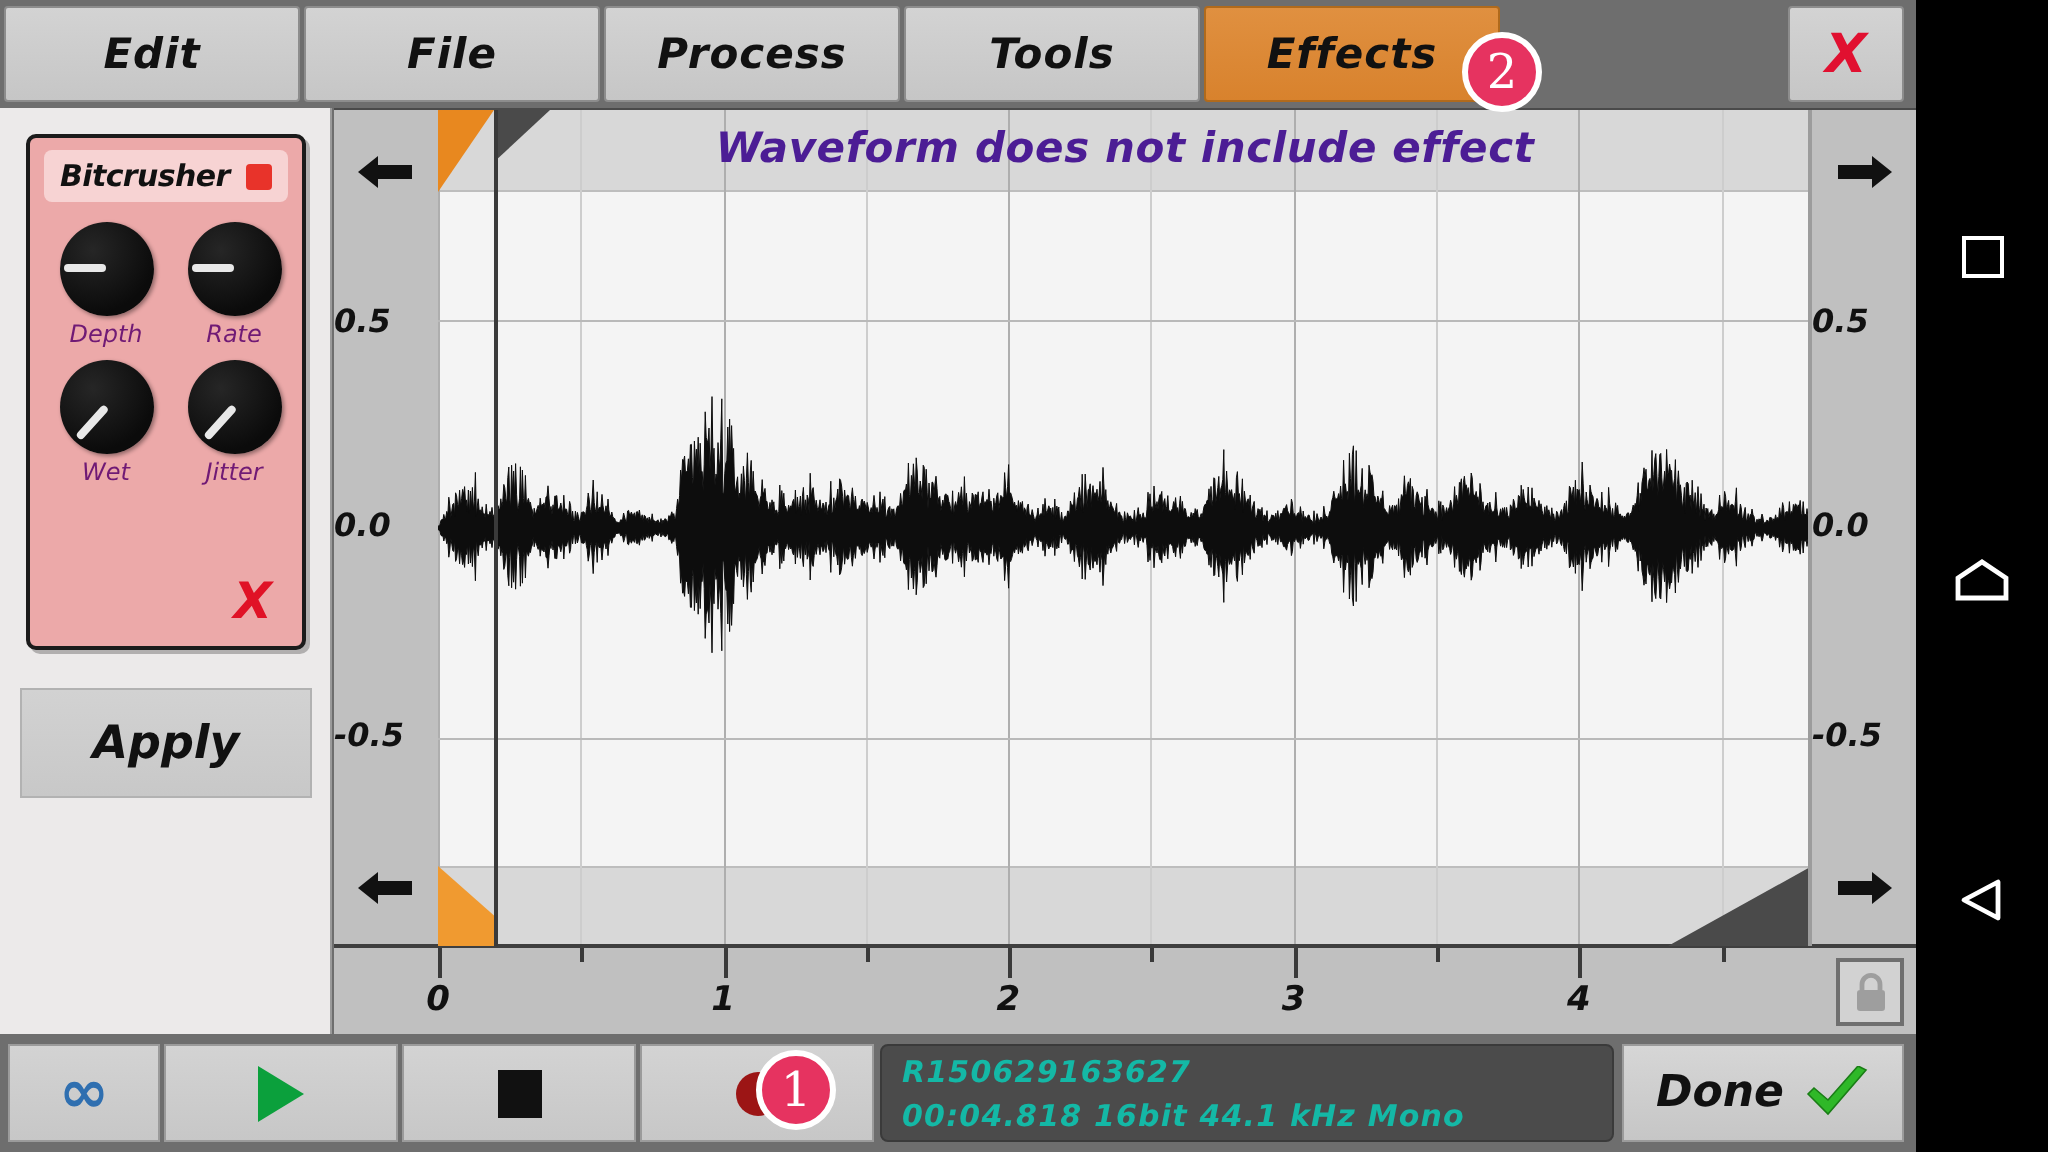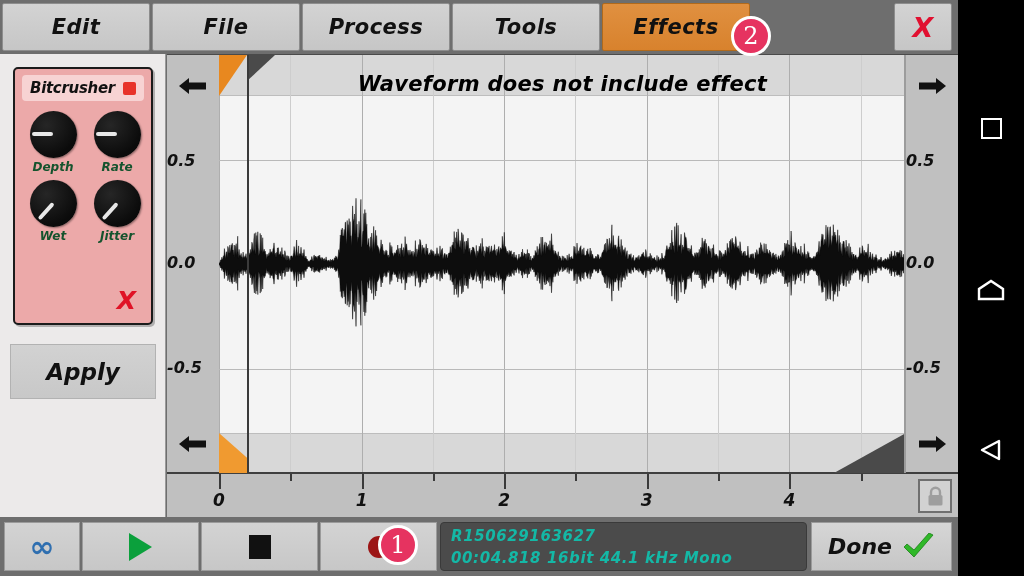--- a/index.html
+++ b/index.html
@@ -108,22 +108,22 @@
   }
   .knob .ind {
     position: absolute;
     width: 21px; height: 4px;
     background: #e8e8e8;
     border-radius: 2px;
     left: 2px; top: 21px;
     transform-origin: 21.5px 2px;
   }
   .knob-label {
-    font-size: 12px; font-style: italic; font-weight: bold;
-    color: #14532d; margin-top: 2px;
+    font-size: 12px; font-style: italic; font-weight: normal;
+    color: #701a75; margin-top: 2px;
   }
   .effect-del-x {
     position: absolute; right: 15px; bottom: 8px;
     color: #e01226; font-size: 25px; font-weight: bold; font-style: italic;
   }
   .apply-btn {
     position: absolute; left: 10px; top: 290px;
     width: 146px; height: 55px;
     background: linear-gradient(#d2d2d2, #c8c8c8);
     border: 1px solid #b2b2b2;
@@ -169,24 +169,24 @@
     position: absolute; left: 0; top: 0; width: 687px; height: 41px;
     background: #d8d8d8;
     border-bottom: 1px solid #bdbdbd;
   }
   .wave-footer-band {
     position: absolute; left: 0; bottom: 0; width: 687px; height: 40px;
     background: #d8d8d8;
     border-top: 1px solid #bdbdbd;
   }
   .wave-note {
-    position: absolute; left: 0; top: 17px; width: 687px;
+    position: absolute; left: 0; top: 7px; width: 687px;
     text-align: center;
     font-size: 21px; font-weight: bold; font-style: italic;
-    color: #000000; letter-spacing: 0.3px;
+    color: #4c1d95; letter-spacing: 0.3px;
   }
   .sel-handle-top {
     position: absolute; left: 0; top: 0;
     width: 0; height: 0;
     border-left: 28px solid #e8881f;
     border-bottom: 41px solid transparent;
     z-index: 6;
   }
   .sel-dark-top {
     position: absolute; left: 28px; top: 0;

